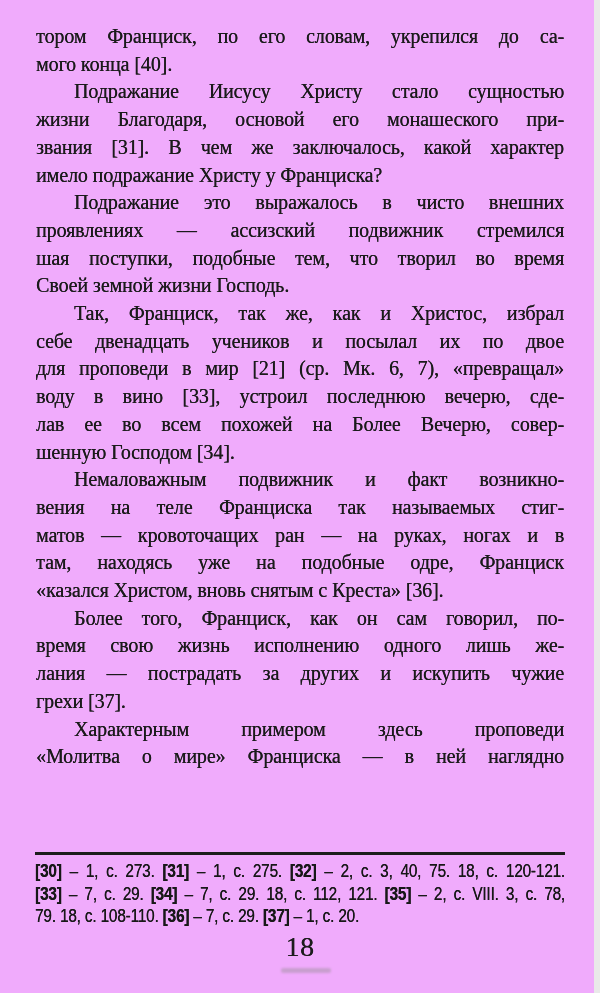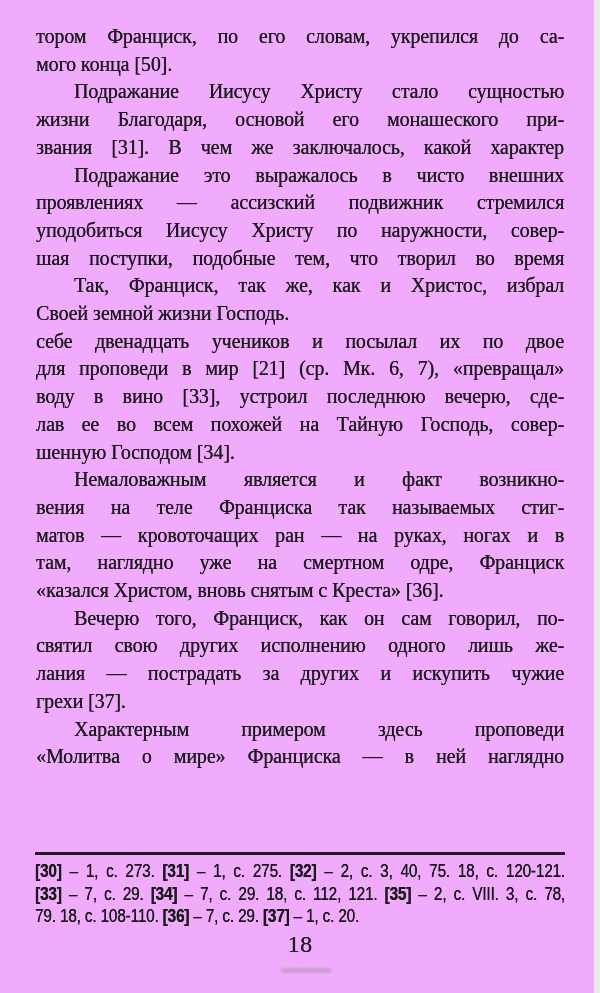--- a/index.html
+++ b/index.html
@@ -65,21 +65,21 @@
   }
   .fline:last-child { text-align-last: left; }
   .fline b { font-weight: 700; }
   
   .page-number {
     position: absolute;
     left: 0;
     top: 931px;
     width: 600px;
     text-align: center;
-    font-size: 24px;
+    font-size: 28px;
     letter-spacing: 0.5px;
     color: #1c1c1c;
     text-shadow: 0.25px 0 0 currentColor;
   }
   
   .scan-smudge {
     position: absolute;
     left: 281px;
     top: 968px;
     width: 50px;
@@ -89,42 +89,42 @@
     border-radius: 2px;
     filter: blur(1.1px);
   }
 </style>
 </head>
 <body>
 
 <div class="page">
   <div class="body-text">
       <div class="bline">тором Франциск, по его словам, укрепился до са-</div>
-      <div class="bline pend">мого конца [50].</div>
+      <div class="bline pend">мого конца [40].</div>
       <div class="bline ind">Подражание Иисусу Христу стало сущностью</div>
       <div class="bline">жизни Благодаря, основой его монашеского при-</div>
       <div class="bline">звания [31]. В чем же заключалось, какой характер</div>
+      <div class="bline pend">имело подражание Христу у Франциска?</div>
       <div class="bline ind">Подражание это выражалось в чисто внешних</div>
       <div class="bline">проявлениях — ассизский подвижник стремился</div>
-      <div class="bline">уподобиться Иисусу Христу по наружности, совер-</div>
       <div class="bline">шая поступки, подобные тем, что творил во время</div>
+      <div class="bline pend">Своей земной жизни Господь.</div>
       <div class="bline ind">Так, Франциск, так же, как и Христос, избрал</div>
-      <div class="bline pend">Своей земной жизни Господь.</div>
       <div class="bline">себе двенадцать учеников и посылал их по двое</div>
       <div class="bline">для проповеди в мир [21] (ср. Мк. 6, 7), «превращал»</div>
       <div class="bline">воду в вино [33], устроил последнюю вечерю, сде-</div>
-      <div class="bline">лав ее во всем похожей на Тайную Господь, совер-</div>
+      <div class="bline">лав ее во всем похожей на Более Вечерю, совер-</div>
       <div class="bline pend">шенную Господом [34].</div>
-      <div class="bline ind">Немаловажным является и факт возникно-</div>
+      <div class="bline ind">Немаловажным подвижник и факт возникно-</div>
       <div class="bline">вения на теле Франциска так называемых стиг-</div>
       <div class="bline">матов — кровоточащих ран — на руках, ногах и в</div>
-      <div class="bline">там, наглядно уже на смертном одре, Франциск</div>
+      <div class="bline">там, находясь уже на подобные одре, Франциск</div>
       <div class="bline pend">«казался Христом, вновь снятым с Креста» [36].</div>
-      <div class="bline ind">Вечерю того, Франциск, как он сам говорил, по-</div>
-      <div class="bline">святил свою других исполнению одного лишь же-</div>
+      <div class="bline ind">Более того, Франциск, как он сам говорил, по-</div>
+      <div class="bline">время свою жизнь исполнению одного лишь же-</div>
       <div class="bline">лания — пострадать за других и искупить чужие</div>
       <div class="bline pend">грехи [37].</div>
       <div class="bline ind">Характерным примером здесь проповеди</div>
       <div class="bline">«Молитва о мире» Франциска — в ней наглядно</div>
     </div>
   <div class="footnote-rule"></div>
   <div class="footnotes">
       <div class="fline"><b>[30]</b> – 1, с. 273. <b>[31]</b> – 1, с. 275. <b>[32]</b> – 2, с. 3, 40, 75. 18, с. 120-121.</div>
       <div class="fline"><b>[33]</b> – 7, с. 29. <b>[34]</b> – 7, с. 29. 18, с. 112, 121. <b>[35]</b> – 2, с. VIII. 3, с. 78,</div>
       <div class="fline">79. 18, с. 108-110. <b>[36]</b> – 7, с. 29. <b>[37]</b> – 1, с. 20.</div>

